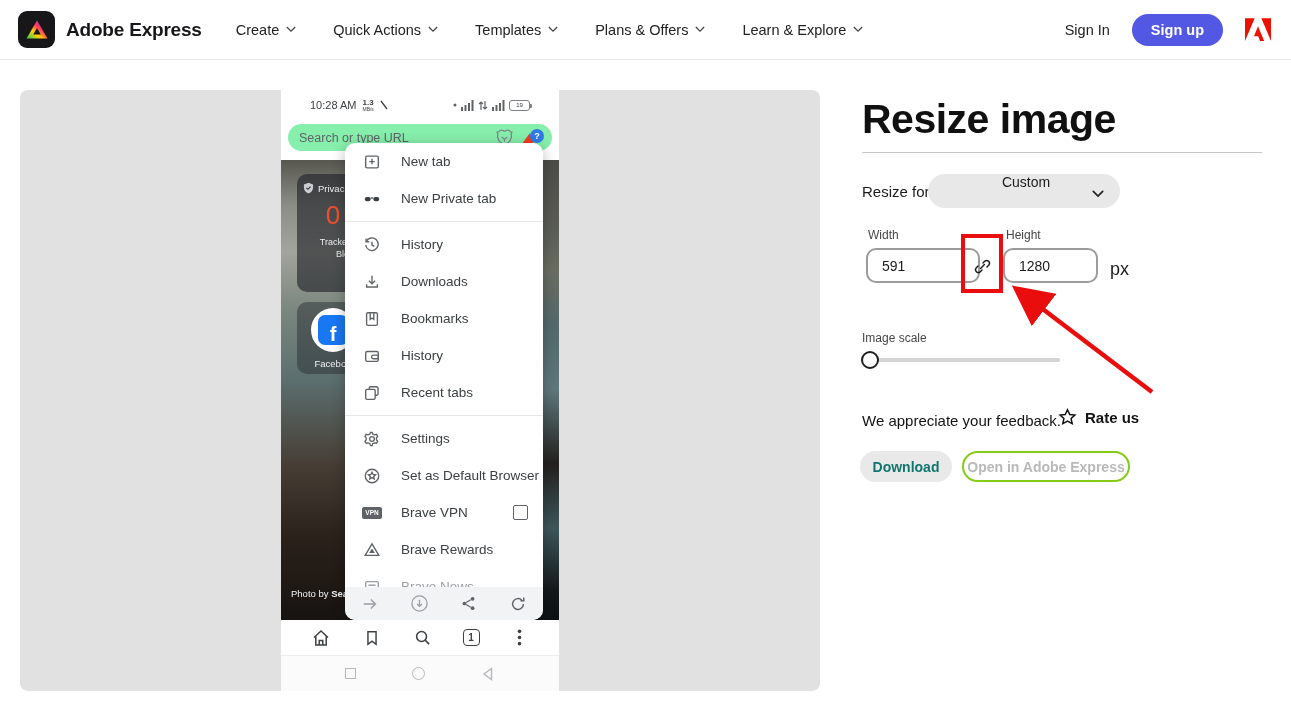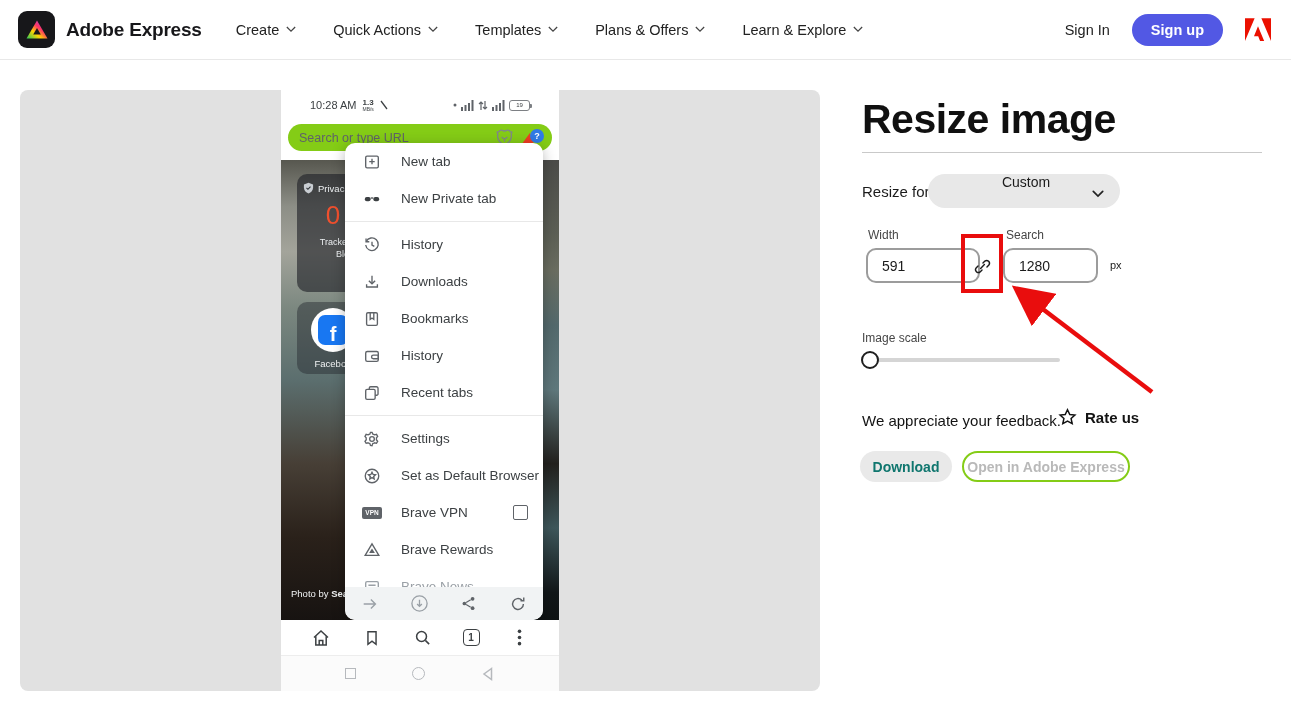--- a/index.html
+++ b/index.html
@@ -31,21 +31,21 @@
   .net-stack { display:inline-flex; flex-direction:column; align-items:center; line-height:1;
                margin-left:6px; font-size:7px; }
   .net-stack .nv { font-size:8px; font-weight:700; }
   .net-stack .nu { font-size:5px; }
   .stylus { margin-left:6px; }
   .sb-right { margin-left:auto; display:flex; align-items:center; gap:4px; }
   .battery { position:relative; width:21px; height:11px; border:1px solid #7d8084; border-radius:3px;
              display:flex; align-items:center; justify-content:center; font-size:6px; color:#3c4043; }
   .battery:after { content:""; position:absolute; right:-3px; top:3px; width:2px; height:4px; background:#7d8084; border-radius:0 1px 1px 0; }
 
-  .searchbar { position:absolute; top:34px; left:7px; width:264px; height:27px; background:#84cc16;
+  .searchbar { position:absolute; top:34px; left:7px; width:264px; height:27px; background:#86efac;
                border-radius:14px; display:flex; align-items:center; padding:0 8px 0 11px;
                font-size:12.5px; color:#5f6368; }
   .sb-icons { margin-left:auto; display:flex; align-items:center; gap:8px; }
   .badge-wrap { position:relative; width:22px; height:18px; }
   .badge-tri { position:absolute; left:0; bottom:1px; width:0; height:0;
                border-left:7px solid transparent; border-right:7px solid transparent; border-bottom:13px solid #ef3d23; transform:rotate(8deg); }
   .badge-q { position:absolute; right:0; top:0; width:14px; height:14px; border-radius:50%; background:#2f7ae5;
              color:#fff; font-size:9px; font-weight:700; display:flex; align-items:center; justify-content:center; }
 
   .wallpaper { position:absolute; top:70px; left:0; width:278px; height:460px;
@@ -99,21 +99,21 @@
   .dropdown { position:absolute; left:928px; top:174px; width:192px; height:34px; background:#e8e8e8;
               border-radius:17px; display:flex; align-items:center; padding:0 16px 0 20px; cursor:pointer;flex-direction:column; }
   .dropdown-value { font-size:14px; color:#1b1b1b; }
   .dropdown .chev { margin-left:auto; width:12px; height:8px; }
 
   .dim-label { position:absolute; font-size:12px; color:#464646; }
   .dim-input { position:absolute; top:248px; height:35px; border:2px solid #9c9c9c; border-radius:10px;
                font-size:14px; color:#1b1b1b; padding-left:14px; background:#fff; font-family:"Liberation Sans",sans-serif; }
   .link-btn { position:absolute; left:966px; top:252px; width:32px; height:28px; display:flex;
               align-items:center; justify-content:center; background:transparent; border:none; cursor:pointer; }
-  .unit-label { position:absolute; left:1110px; top:259px; font-size:11px; color:#1b1b1b; }
+  .unit-label { position:absolute; left:1110px; top:259px; font-size:18px; color:#1b1b1b; }
   .red-box { position:absolute; left:961px; top:234px; width:42px; height:59px; border:4px solid #E90D0D; }
   .red-arrow { position:absolute; left:995px; top:272px; width:165px; height:130px; pointer-events:none; }
 
   .scale-label { position:absolute; left:862px; top:331px; font-size:12px; color:#464646; }
   .slider-track { position:absolute; left:862px; top:358px; width:198px; height:4px; background:#d5d5d5; border-radius:2px; }
   .slider-thumb { position:absolute; left:861px; top:351px; width:18px; height:18px; border-radius:50%;
                   background:#fff; border:2px solid #1f1f1f; cursor:pointer; }
 
   .feedback-text { position:absolute; left:862px; top:412px; font-size:15px; color:#131313; }
   .rate-btn { position:absolute; left:1058px; top:408px; display:flex; align-items:center; gap:8px;
@@ -486,21 +486,21 @@
 
   <span class="resize-for-label">Resize for:</span>
   <div class="dropdown">
     <span class="dropdown-value">Custom</span>
     <svg class="chev" viewBox="0 0 14 9">
       <path d="M1.5 1.5l5.5 5.5 5.5-5.5" fill="none" stroke="#222" stroke-width="2" stroke-linecap="round"></path>
       </svg>
   </div>
 
   <span class="dim-label" style="left:868px; top:228px;">Width</span>
-  <span class="dim-label" style="left:1006px; top:228px;">Search</span>
+  <span class="dim-label" style="left:1006px; top:228px;">Height</span>
   <input class="dim-input" style="left: 866px; width: 114px;" value="591">
   <input class="dim-input" style="left: 1003px; width: 95px;" value="1280">
   <button class="link-btn">
     <svg width="19" height="19" viewBox="0 0 20 20">
       <g fill="none" stroke="#1b1b1b" stroke-width="1.5" stroke-linecap="round">
         <path d="M8 12l4-4"></path>
         <path d="M9.5 13.7l-2 2a3 3 0 0 1-4.2-4.2l2-2"></path>
         <path d="M10.5 6.3l2-2a3 3 0 0 1 4.2 4.2l-2 2"></path>
       </g>
       </svg>

